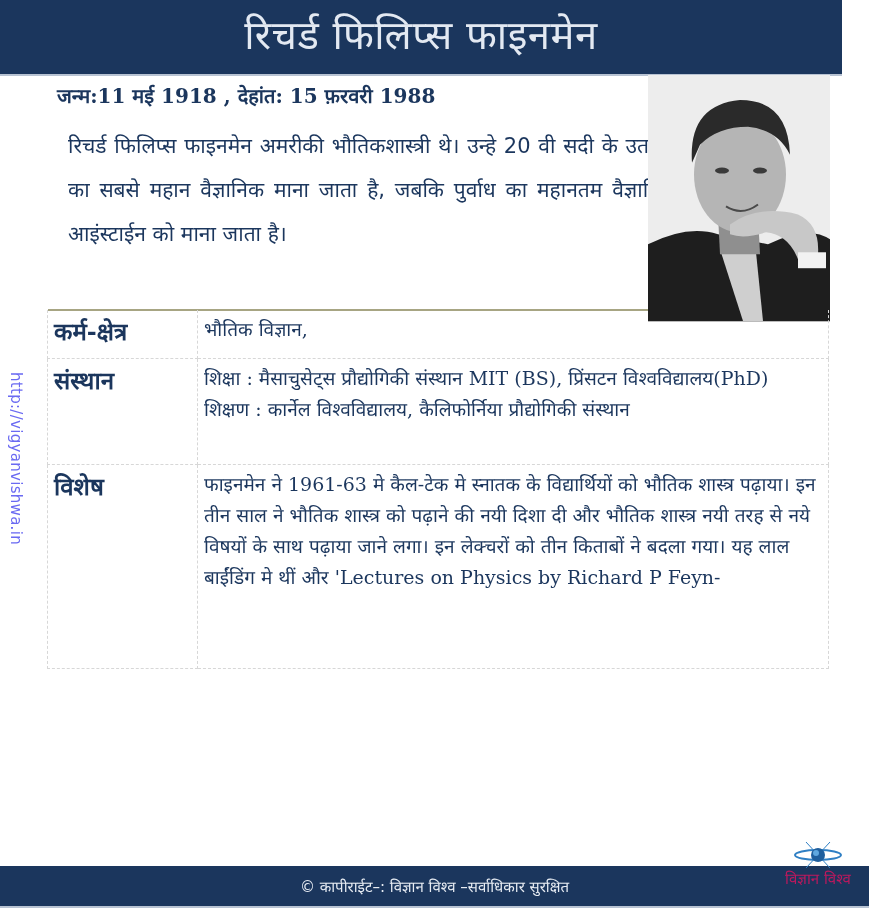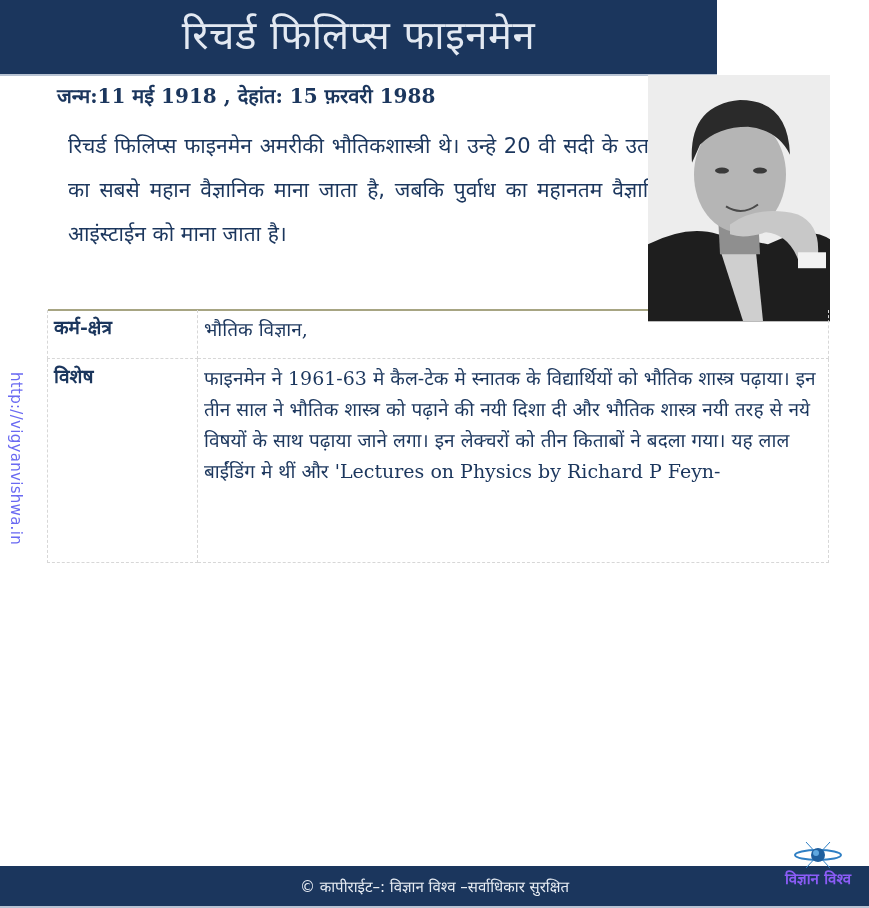--- a/index.html
+++ b/index.html
@@ -1,20 +1,20 @@
 <!DOCTYPE html>
 <html><head>
   <meta charset="utf-8">
   <style>
     * { box-sizing: border-box; margin: 0; padding: 0; }
     html, body { width: 869px; height: 908px; background: #ffffff; overflow: hidden; }
     body { position: relative; font-family: "DejaVu Serif", "Liberation Serif", serif; color: #1a3a63; }
 
     .header {
-      position: absolute; left: 0; top: 0; width: 717px; height: 76px;
+      position: absolute; left: 0; top: 0; width: 842px; height: 76px;
       background: #1b365d; border-bottom: 2px solid #b8c3d3;
       display: flex; align-items: center; justify-content: center;
     }
     .header-title {
       color: #e3e9f2; font-family: "DejaVu Sans", "Liberation Sans", sans-serif;
       font-size: 40px; font-weight: 400; letter-spacing: 0.5px; margin-top: -8px;
     }
 
     .dates {
       position: absolute; left: 44px; top: 82px;
@@ -46,21 +46,21 @@
 
     .info-table {
       position: absolute; left: 47px; top: 310px; width: 782px;
       border-collapse: collapse;
     }
     .info-table td {
       border: 1px dashed #d7d7d7; vertical-align: top;
       padding: 4px 6px 6px 6px;
     }
     .info-table td.label {
-      width: 150px; font-weight: 700; font-size: 19px; color: #1b365d;
+      width: 150px; font-weight: 700; font-size: 24px; color: #1b365d;
       font-family: "DejaVu Serif", "Liberation Serif", serif;
       padding-left: 6px;
     }
     .info-table td.value {
       font-size: 19px; line-height: 31px; color: #1b365d;
       font-family: "DejaVu Serif", "Liberation Serif", serif;
       margin-left: 28px;
     }
     .info-table tr.r1 td { height: 48px; border-top: none; }
     .info-table tr.r2 td { height: 104px; }
@@ -84,21 +84,21 @@
       color: #e7ecf3; font-size: 15px;
       font-family: "DejaVu Sans", "Liberation Sans", sans-serif;
     }
 
     .logo {
       position: absolute; left: 776px; top: 840px; width: 84px; height: 50px;
     }
     .logo svg { position: absolute; left: 16px; top: 0; width: 52px; height: 30px; }
     .logo-text {
       position: absolute; left: 0; top: 28px; width: 84px; text-align: center;
-      color: #8b5cf6; font-size: 15px; font-weight: 700;
+      color: #be185d; font-size: 15px; font-weight: 400;
       font-family: "DejaVu Sans", "Liberation Sans", sans-serif;
     }
   </style>
 </head>
 <body>
 
 <div class="header">
   <h1 class="header-title">रिचर्ड फिलिप्स फाइनमेन</h1>
 </div>
 
@@ -132,20 +132,27 @@
 </div>
 
 <div class="rule"></div>
 
 <table class="info-table">
   <tbody>
       <tr class="r1">
     <td class="label">कर्म-क्षेत्र</td>
     <td class="value">भौतिक विज्ञान,</td>
   </tr>
+  <tr class="r3">
+    <td class="label">संस्थान</td>
+    <td class="value">
+      <div>शिक्षा : मैसाचुसेट्स प्रौद्योगिकी संस्थान MIT  (BS), प्रिंसटन विश्वविद्यालय(PhD)</div>
+      <div>शिक्षण : कार्नेल विश्वविद्यालय, कैलिफोर्निया प्रौद्योगिकी संस्थान</div>
+    </td>
+  </tr>
   <tr class="r5">
     <td class="label">विशेष</td>
     <td class="value">फाइनमेन ने 1961-63 मे कैल-टेक मे स्नातक के विद्यार्थियों को भौतिक शास्त्र पढ़ाया। इन तीन साल ने भौतिक शास्त्र को पढ़ाने की नयी दिशा दी और भौतिक शास्त्र नयी तरह से नये विषयों के साथ पढ़ाया जाने लगा। इन लेक्चरों को तीन किताबों ने बदला गया। यह लाल बाईंडिंग मे थीं और 'Lectures on Physics by Richard P Feyn-</td>
   </tr>
 </tbody>
   </table>
 
 <a class="side-url">http://vigyanvishwa.in</a>
 
 <div class="footer">

